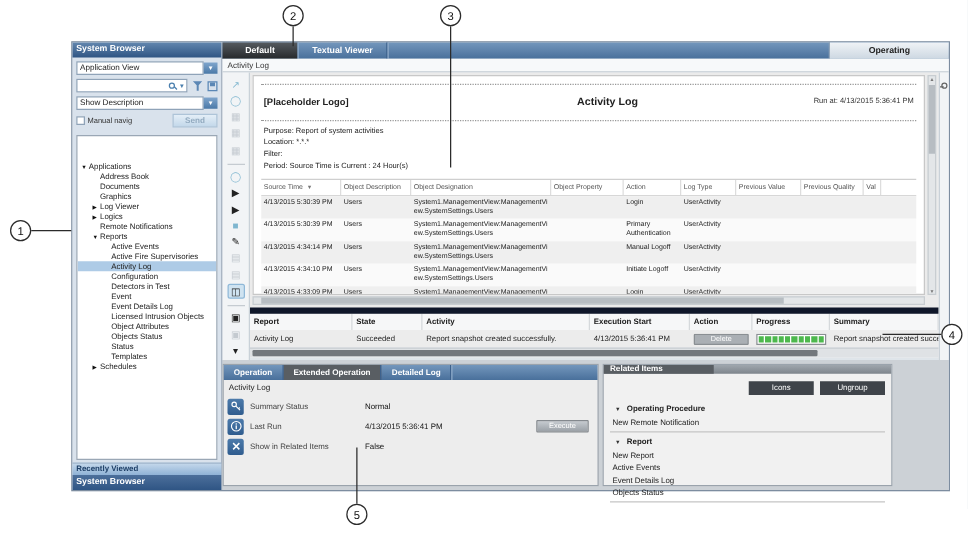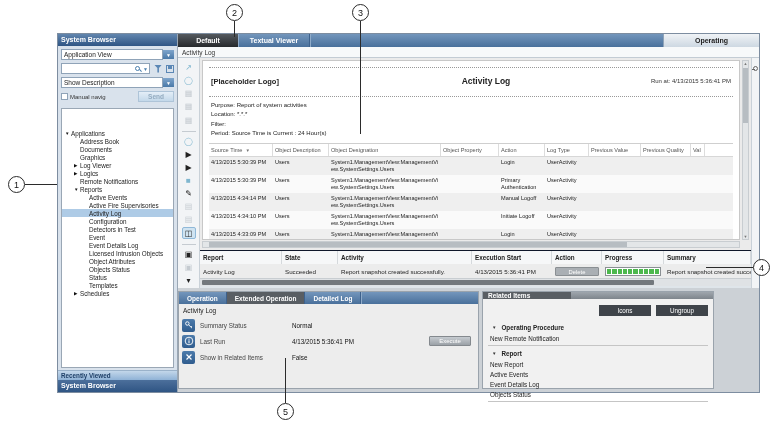--- a/index.html
+++ b/index.html
@@ -46,21 +46,21 @@
 
   .content { flex:1; display:flex; min-height:0; }
   .vtoolbar { width:22px; background:#f2f4f6; border-right:1px solid #c9d1d8; display:flex; flex-direction:column; align-items:center; padding-top:4px; }
   .vt-ico { width:14px; height:12px; display:flex; align-items:center; justify-content:center; font-size:8px; margin-bottom:2px; color:#7fb6cf; cursor:default; }
   .vt-ico.dark { color:#222; }
   .vt-ico.dis { color:#c4cad0; }
   .vt-ico.sel { background:#cfe3f1; border:1px solid #8fb8d8; border-radius:2px; }
   .vt-div { width:14px; height:1px; background:#c5cbd1; margin:3px 0 4px 0; }
 
   .center-col { flex:1; display:flex; flex-direction:column; min-width:0; }
-  .report-wrap { height:193px; background:#ebebeb; position:relative; border-bottom:1px solid #0f172a; }
+  .report-wrap { height:193px; background:#ebebeb; position:relative; border-bottom:5px solid #0f172a; }
   .report-page { position:absolute; left:2px; top:2px; right:11px; bottom:10px; background:#fff; border:1px solid #c8c8c8; padding:4px 6px 0 6px; overflow:hidden; }
   .rep-topline { border-top:1px dotted #999; margin:2px 0 0 0; }
   .rep-header { display:flex; align-items:center; padding:8px 2px 10px 2px; border-bottom:1px dotted #999; }
   .rep-logo { width:160px; font-size:7.5px; font-weight:bold; }
   .rep-title { flex:1; text-align:center; font-size:8.5px; font-weight:bold; }
   .rep-runat { width:130px; text-align:right; font-size:6px; color:#333; }
   .rep-meta { padding:4px 2px 5px 2px; font-size:6px; color:#222; line-height:1.55; }
   .rep-table { border-top:1px solid #cfcfcf; }
   .rt-head, .rt-row { display:grid; grid-template-columns:64px 56px 112px 58px 46px 44px 52px 50px 14px; }
   .rt-head { border-bottom:1px solid #d7d7d7; }

